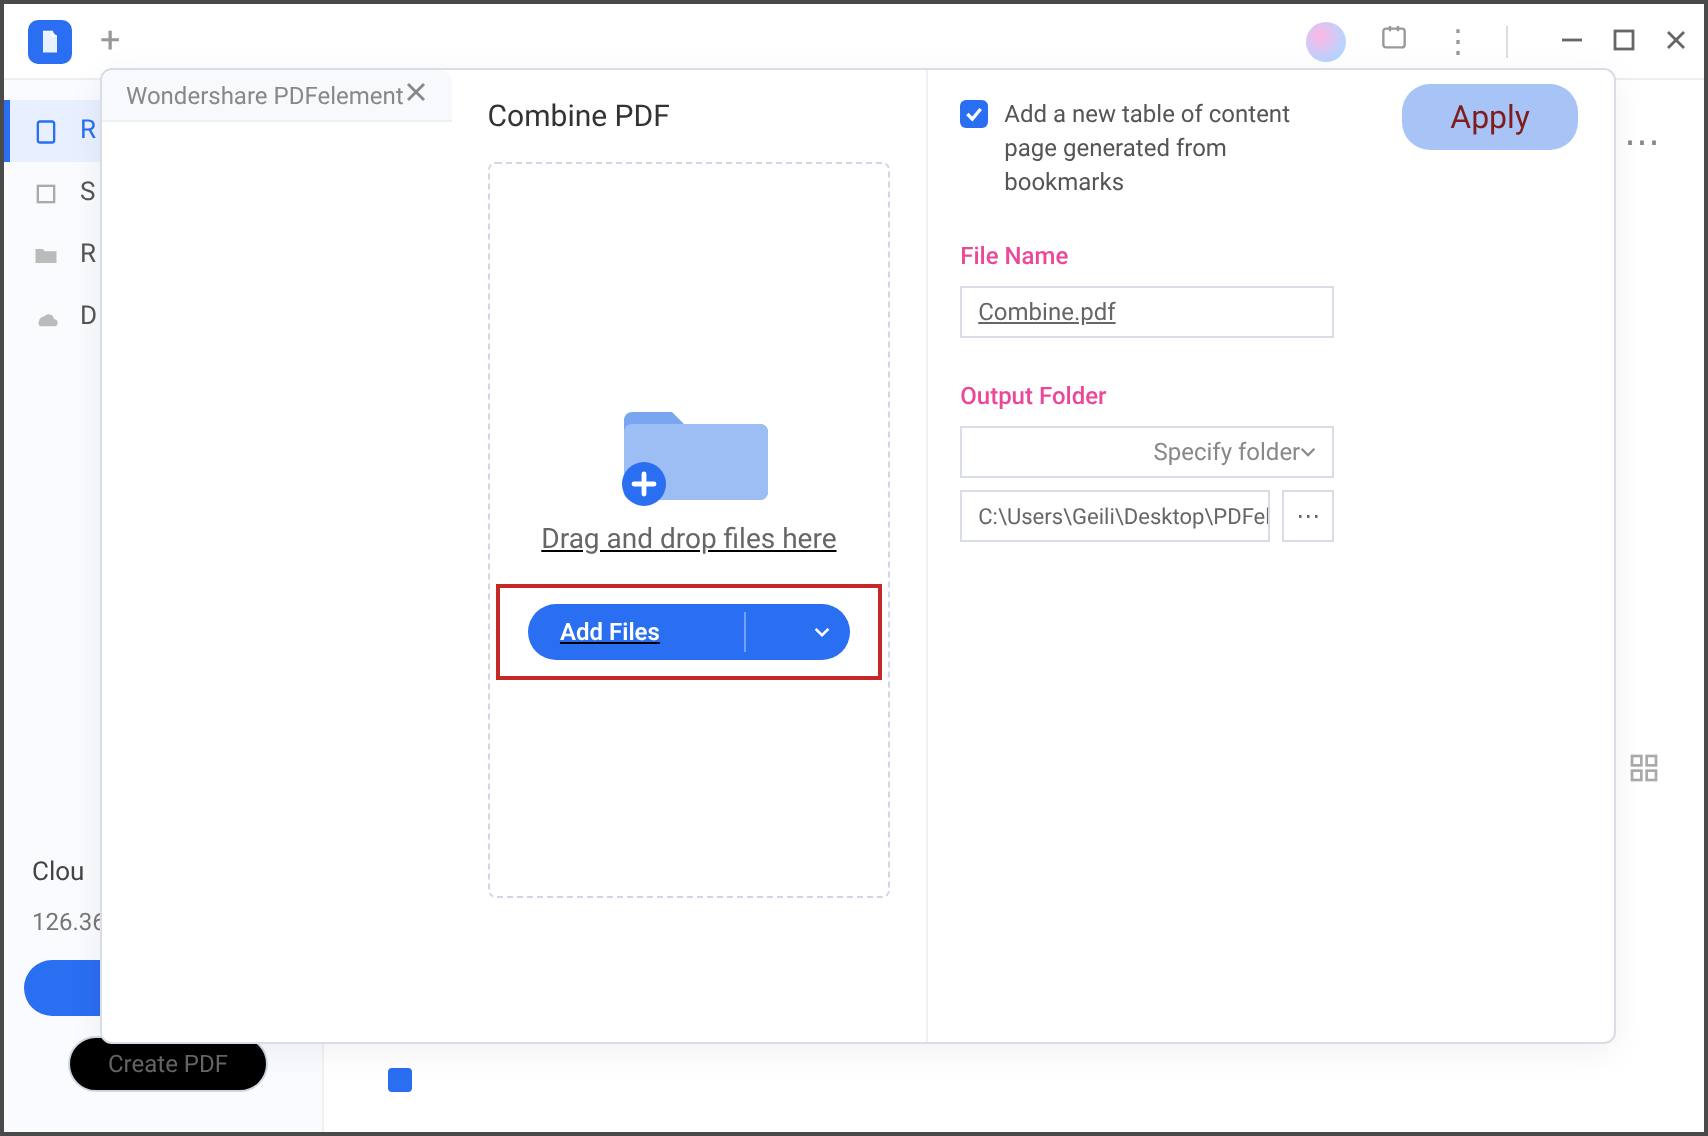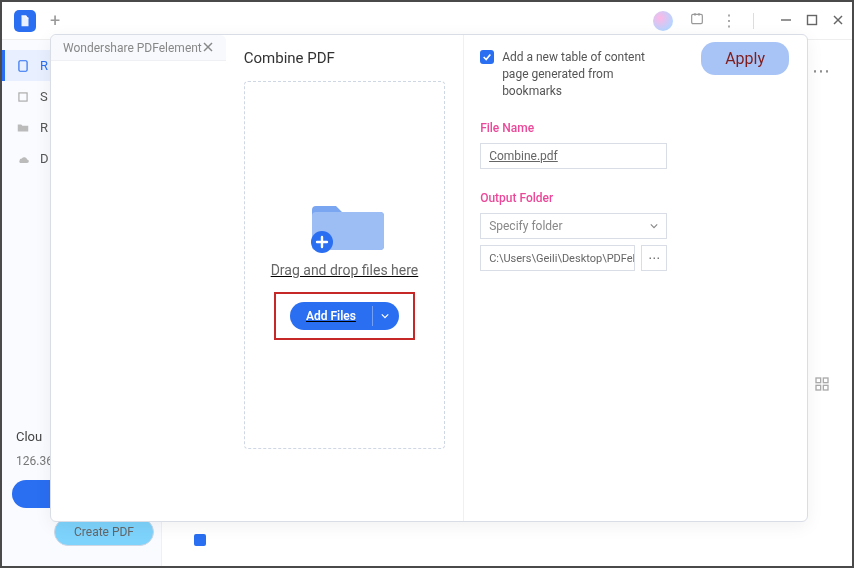--- a/index.html
+++ b/index.html
@@ -17,52 +17,52 @@
   .vline { width:1px; height:16px; background:#ddd; }
 
   
   .sidebar { position:absolute; left:0; top:38px; bottom:0; width:160px; background:#fafbff; border-right:1px solid #f0f0f0; padding-top:10px; }
   .side-item { display:flex; align-items:center; gap:10px; padding:8px 14px; font-size:13px; color:#555; }
   .side-item.active { background:#e8f0ff; color:#2a6ef1; border-left:3px solid #2a6ef1; padding-left:11px; }
   .side-icon { width:14px; height:14px; display:inline-block; }
   .cloud-section { position:absolute; bottom:98px; left:14px; font-size:13px; color:#444; }
   .cloud-sub { font-size:12px; color:#777; margin-top:10px; }
   .upgrade-pill { position:absolute; bottom:58px; left:10px; width:120px; height:28px; background:#2a6ef1; border-radius:14px; }
-  .create-pdf-pill { position:absolute; bottom:20px; left:52px; width:100px; height:28px; border:1px solid #cfd6e4; border-radius:14px; display:flex; align-items:center; justify-content:center; font-size:12px; color:#666; background:#7dd3fc;}
+  .create-pdf-pill { position:absolute; bottom:20px; left:32px; width:100px; height:28px; border:1px solid #cfd6e4; border-radius:14px; display:flex; align-items:center; justify-content:center; font-size:12px; color:#666; background:#000000;}
 
   
   .grid-icon { position:absolute; right:22px; top:374px; color:#888; }
 
   
   .more-dots { position:absolute; right:22px; top:58px; color:#888; font-size:18px; }
 
   
   .dialog { position:absolute; left:48px; top:32px; right:44px; height:488px; background:#fff; border:1px solid #d9dde6; border-radius:6px; box-shadow:0 4px 18px rgba(0,0,0,0.06); display:flex; }
   .dialog-head { height:26px; display:flex; align-items:center; padding:0 12px; color:#888; font-size:12px; border-bottom:1px solid #eef0f4; background:#f7f9fc; border-radius:6px 6px 0 0; }
   .dialog-close { margin-left:auto; color:#888; font-size:14px; cursor:pointer; }
   .dialog-body { flex:1; display:flex; }
   .left-pane { flex:1; padding:14px 18px 0 18px; }
   .dialog-title { font-size:15px; color:#333; margin-bottom:14px; }
   .dropzone { border:1px dashed #cfd6e4; border-radius:4px; height:368px; display:flex; flex-direction:column; align-items:center; justify-content:center; gap:14px;text-decoration:underline; }
   .folder-icon { width:72px; height:58px; position:relative; }
   .dz-text { color:#666; font-size:14px; }
 
   .add-wrap { border:2px solid #c62828; padding:8px 14px; display:inline-flex; }
-  .add-btn { display:flex; align-items:center; background:#2a6ef1; border-radius:16px; height:28px; overflow:hidden; cursor:pointer; }
+  .add-btn { display:flex; align-items:center; background:#2a6ef1; border-radius:16px; height:28px; overflow:hidden; cursor:pointer;gap:26px; }
   .add-main { color:#fff; font-size:12px; font-weight:600; padding:0 16px; }
   .add-split { width:1px; height:20px; background:rgba(255,255,255,0.35); }
   .add-drop { color:#fff; padding:0 10px 0 8px; display:flex; align-items:center; }
 
   .right-pane { width:220px; border-left:1px solid #eef0f4; padding:14px 16px; font-size:12px; color:#555; }
   .chk-row { display:flex; gap:8px; align-items:flex-start; }
   .chk { width:14px; height:14px; background:#2a6ef1; border-radius:3px; display:flex; align-items:center; justify-content:center; flex-shrink:0; margin-top:1px; }
   .chk svg { width:10px; height:10px; }
   .section-label { font-size:12px; color:#ec4899; margin-top:22px; margin-bottom:8px; font-weight:500; }
   .txt-input { width:100%; height:26px; border:1px solid #d9dde6; padding:0 8px; font-size:12px; color:#666; background:#fff;text-decoration:underline; }
-  .select-row { width:100%; height:26px; border:1px solid #d9dde6; padding:0 8px; font-size:12px; color:#888; background:#fff; display:flex; align-items:center; justify-content:space-between; cursor:pointer; }
+  .select-row { width:100%; height:26px; border:1px solid #d9dde6; padding:0 8px; font-size:12px; color:#888; background:#fff; display:flex; align-items:center; justify-content:flex-end; cursor:pointer; }
   .path-row { display:flex; gap:6px; margin-top:6px; }
   .path-box { flex:1; height:26px; border:1px solid #d9dde6; padding:0 8px; font-size:11px; color:#666; background:#fff; display:flex; align-items:center; overflow:hidden; white-space:nowrap; }
   .dots-btn { width:26px; height:26px; border:1px solid #d9dde6; display:flex; align-items:center; justify-content:center; color:#666; font-size:12px; cursor:pointer; }
 
   .dialog-foot { height:46px; display:flex; align-items:center; justify-content:flex-end; padding:0 18px; }
   .apply-btn { background:#a8c4f6; color:#7f1d1d; font-size:16px; padding:7px 24px; border-radius:14px; cursor:default; }
 
   .tiny-logo { position:absolute; left:192px; bottom:20px; width:12px; height:12px; background:#2a6ef1; border-radius:2px; }
 </style>
 </head>

